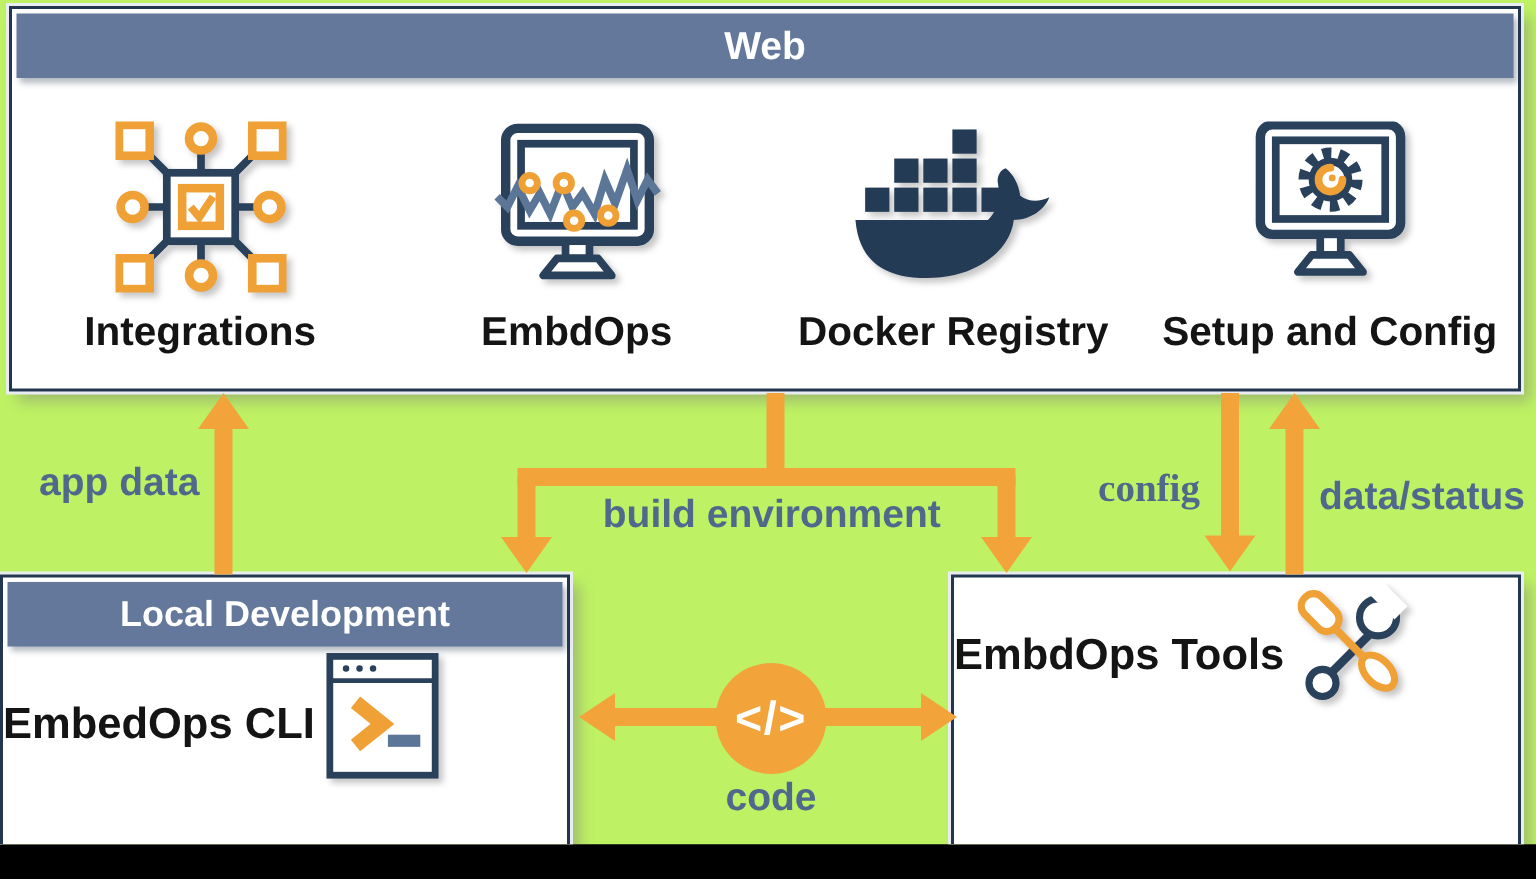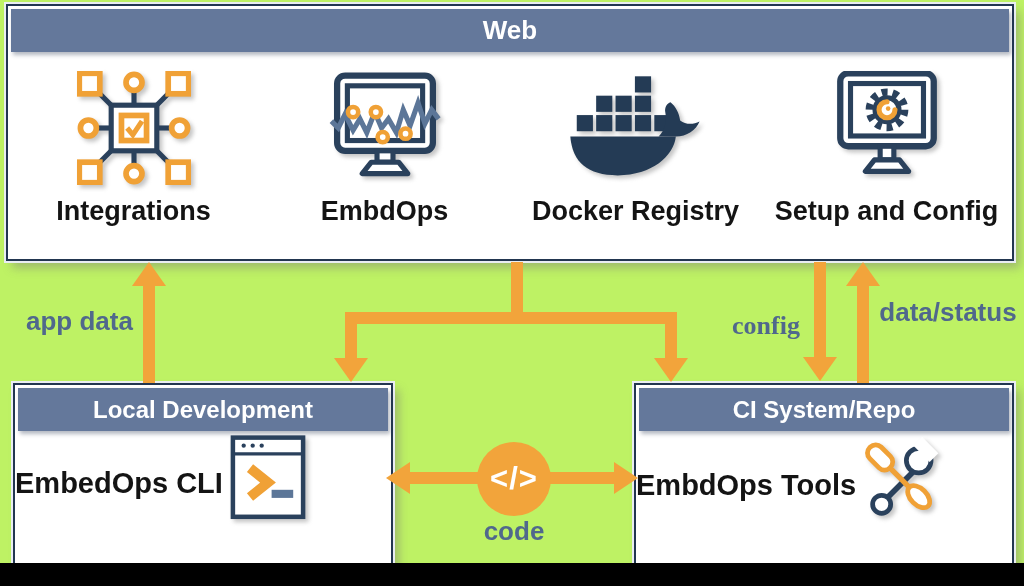--- a/index.html
+++ b/index.html
@@ -14,24 +14,24 @@
     box-sizing:border-box;
   }
   .panel-header{
     margin:3px;height:43px;background:#64789B;color:#fff;
     display:flex;align-items:center;justify-content:center;
     font-weight:bold;box-shadow:2px 3px 4px rgba(40,55,80,.35);
   }
   #web-panel{left:6px;top:4px;width:1008px;height:257px;}
   #web-panel .panel-header{font-size:26px;}
   .web-body{display:flex;align-items:flex-start;}
-  .web-item{flex:1;display:flex;flex-direction:column;align-items:center;padding-top:13px;}
+  .web-item{flex:1;display:flex;flex-direction:column;align-items:center;padding-top:23px;}
   .web-item .icon-wrap{height:120px;display:flex;align-items:center;justify-content:center;}
   .web-item .item-label{margin-top:8px;font-size:27px;font-weight:bold;color:#141414;white-space:nowrap;}
-  #local-panel{left:13px;top:383px;width:380px;height:197px;}
+  #local-panel{left:0;top:383px;width:380px;height:197px;}
   #ci-panel{left:634px;top:383px;width:380px;height:197px;}
   .small-panel .panel-header{font-size:24px;}
   .small-body{display:flex;flex-direction:row;align-items:center;}
   .sub-title{margin-top:4px;font-size:29px;font-weight:bold;color:#141414;}
   .icon-shadow{filter:drop-shadow(3px 3px 2px rgba(110,110,110,.4));}
   
   .shaft{position:absolute;background:#F2A43B;}
   .tri{position:absolute;width:0;height:0;}
   .tri-up{border-left:17px solid transparent;border-right:17px solid transparent;border-bottom:24px solid #F2A43B;}
   .tri-down{border-left:17px solid transparent;border-right:17px solid transparent;border-top:24px solid #F2A43B;}
@@ -161,23 +161,20 @@
               <circle cx="43" cy="13" r="2.4"></circle>
           </g>
           <polyline points="30,38 50,54 30,70" fill="none" stroke="#F0A136" stroke-width="11"></polyline>
           <rect x="54" y="62" width="24" height="9" fill="#5C7698"></rect>
         </svg>
       </div>
     </div>
   </div>
 
   <div id="ci-panel" class="panel small-panel">
-    <div class="panel-header">
-      <span>CI System/Repo</span>
-    </div>
     <div class="small-body">
       <div class="sub-title">EmbdOps Tools</div>
       <div>
         <svg class="icon-shadow" width="95" height="95" viewBox="0 0 100 100">
 
           <circle cx="66" cy="28" r="13" fill="#fff" stroke="#2A415C" stroke-width="5"></circle>
           <rect x="62" y="10" width="24" height="13" transform="rotate(45 74 16)" fill="#fff"></rect>
           <line x1="60" y1="40" x2="33" y2="67" stroke="#2A415C" stroke-width="6"></line>
           <circle cx="27" cy="74" r="9.5" fill="#fff" stroke="#2A415C" stroke-width="5"></circle>
 
@@ -192,28 +189,29 @@
   <div class="tri tri-up" style="left:132px;top:262px;"></div>
   <div class="shaft" style="left:143px;top:284px;width:12px;height:99px;"></div>
   <div class="flow-label" style="left:22px;top:306px;width:115px;">app data</div>
 
   <div class="shaft" style="left:511px;top:262px;width:12px;height:56px;"></div>
   <div class="shaft" style="left:345px;top:312px;width:332px;height:12px;"></div>
   <div class="shaft" style="left:345px;top:318px;width:12px;height:42px;"></div>
   <div class="shaft" style="left:665px;top:318px;width:12px;height:42px;"></div>
   <div class="tri tri-down" style="left:334px;top:358px;"></div>
   <div class="tri tri-down" style="left:654px;top:358px;"></div>
+  <div class="flow-label" style="left:397px;top:327px;width:235px;">build environment</div>
 
   <div class="shaft" style="left:814px;top:262px;width:12px;height:97px;"></div>
   <div class="tri tri-down" style="left:803px;top:357px;"></div>
   <div class="flow-label" style="left:722px;top:311px;width:88px;font-family:Liberation Serif, serif;">config</div>
 
   <div class="tri tri-up" style="left:846px;top:262px;"></div>
   <div class="shaft" style="left:857px;top:284px;width:12px;height:99px;"></div>
-  <div class="flow-label" style="left:878px;top:297px;width:140px;">data/status</div>
+  <div class="flow-label" style="left:878px;top:315px;width:140px;">data/status</div>
 
   <div class="tri tri-left" style="left:386px;top:462px;"></div>
   <div class="shaft" style="left:405px;top:472px;width:214px;height:12px;"></div>
   <div class="tri tri-right" style="left:614px;top:462px;"></div>
   <div id="code-badge">
     <span>&lt;/&gt;</span>
   </div>
   <div class="flow-label" style="left:460px;top:516px;width:108px;">code</div>
 
 </div>

